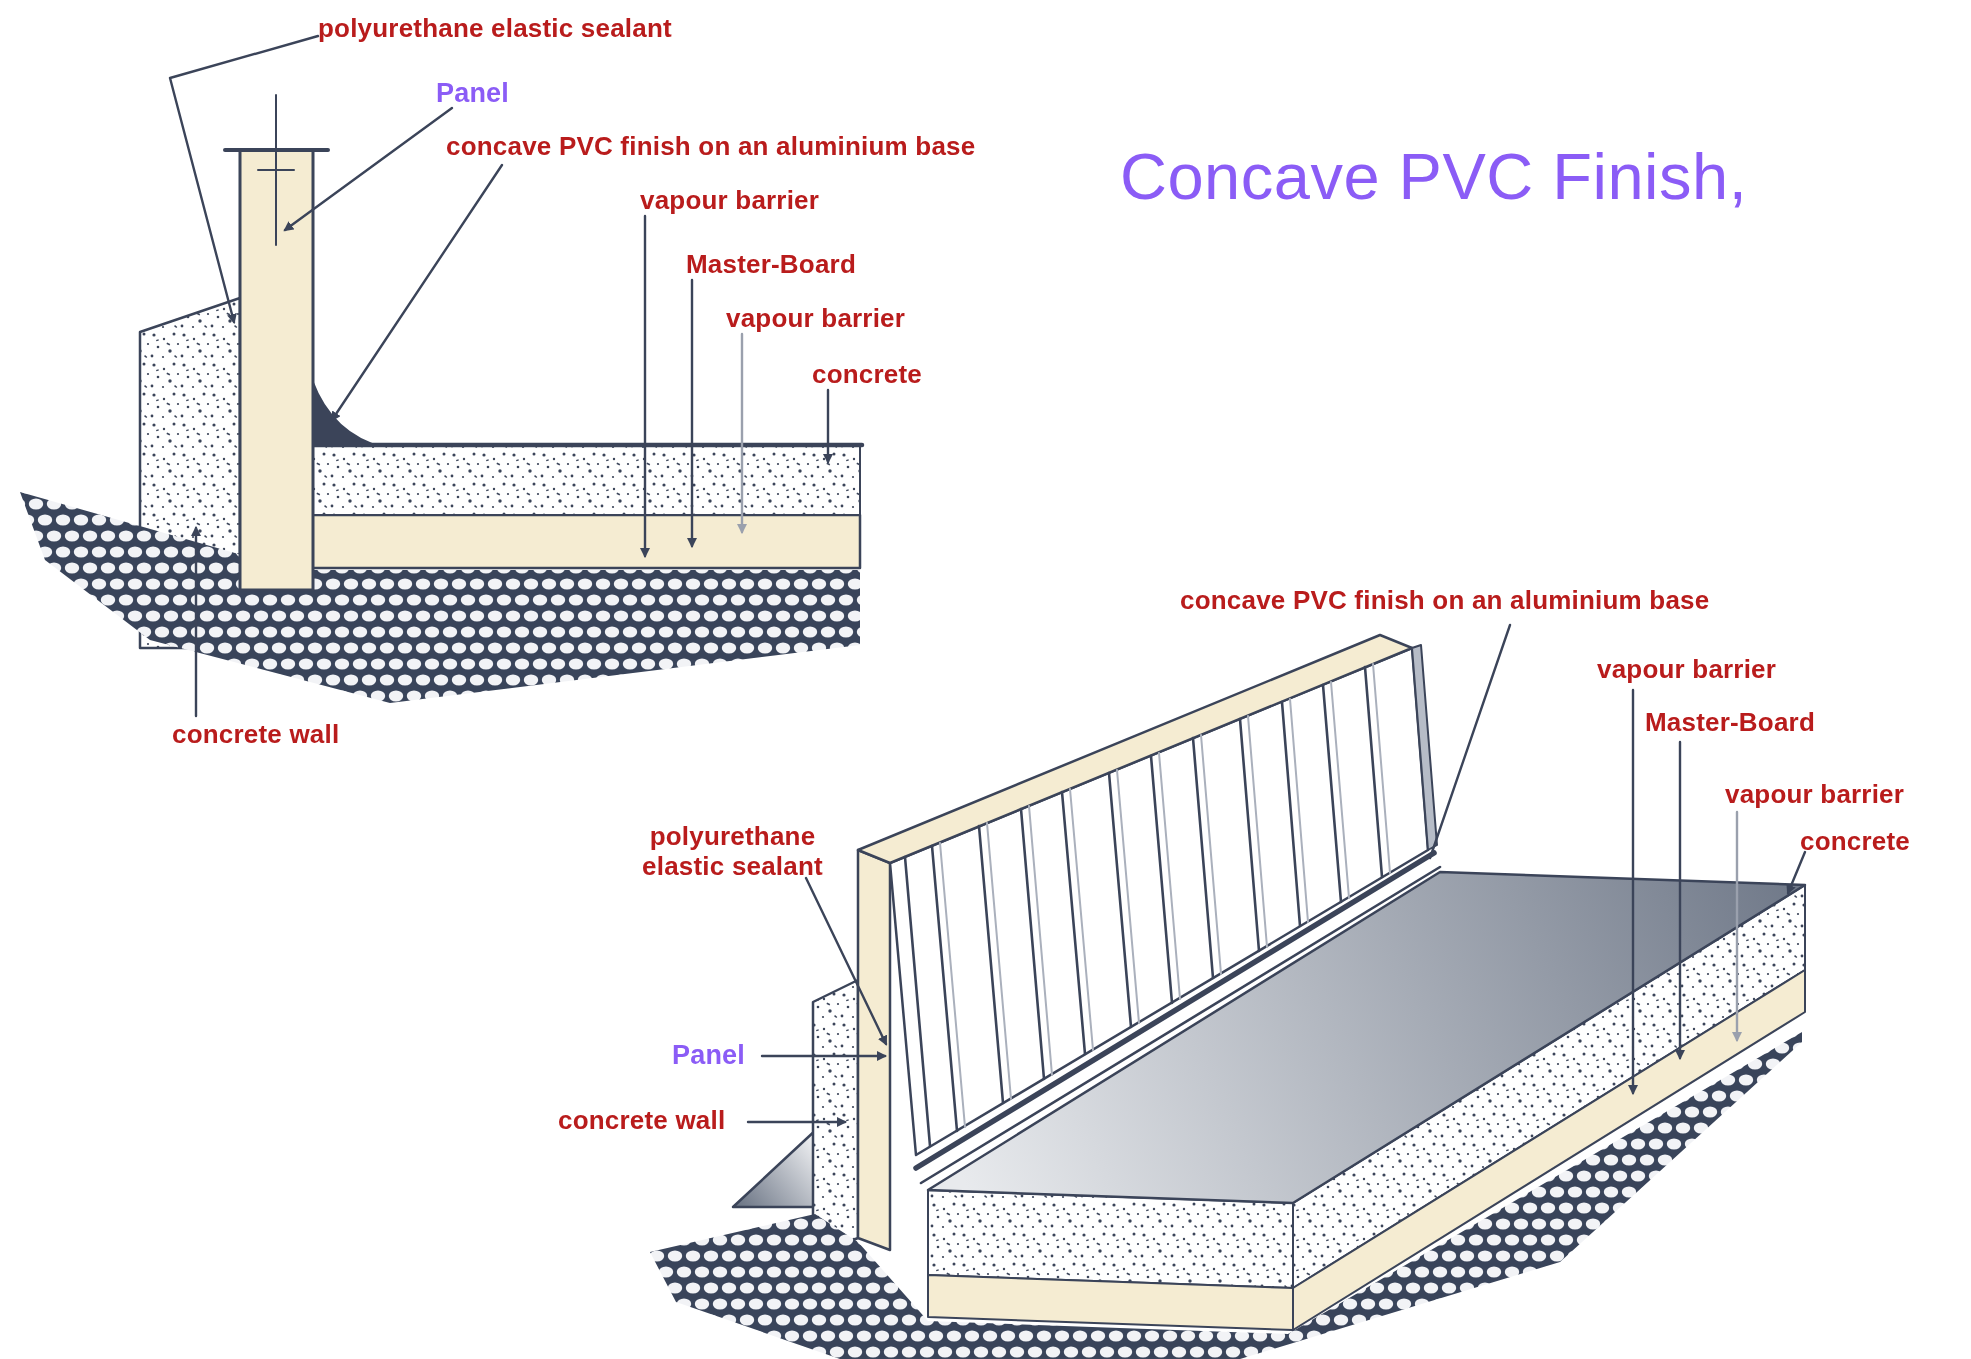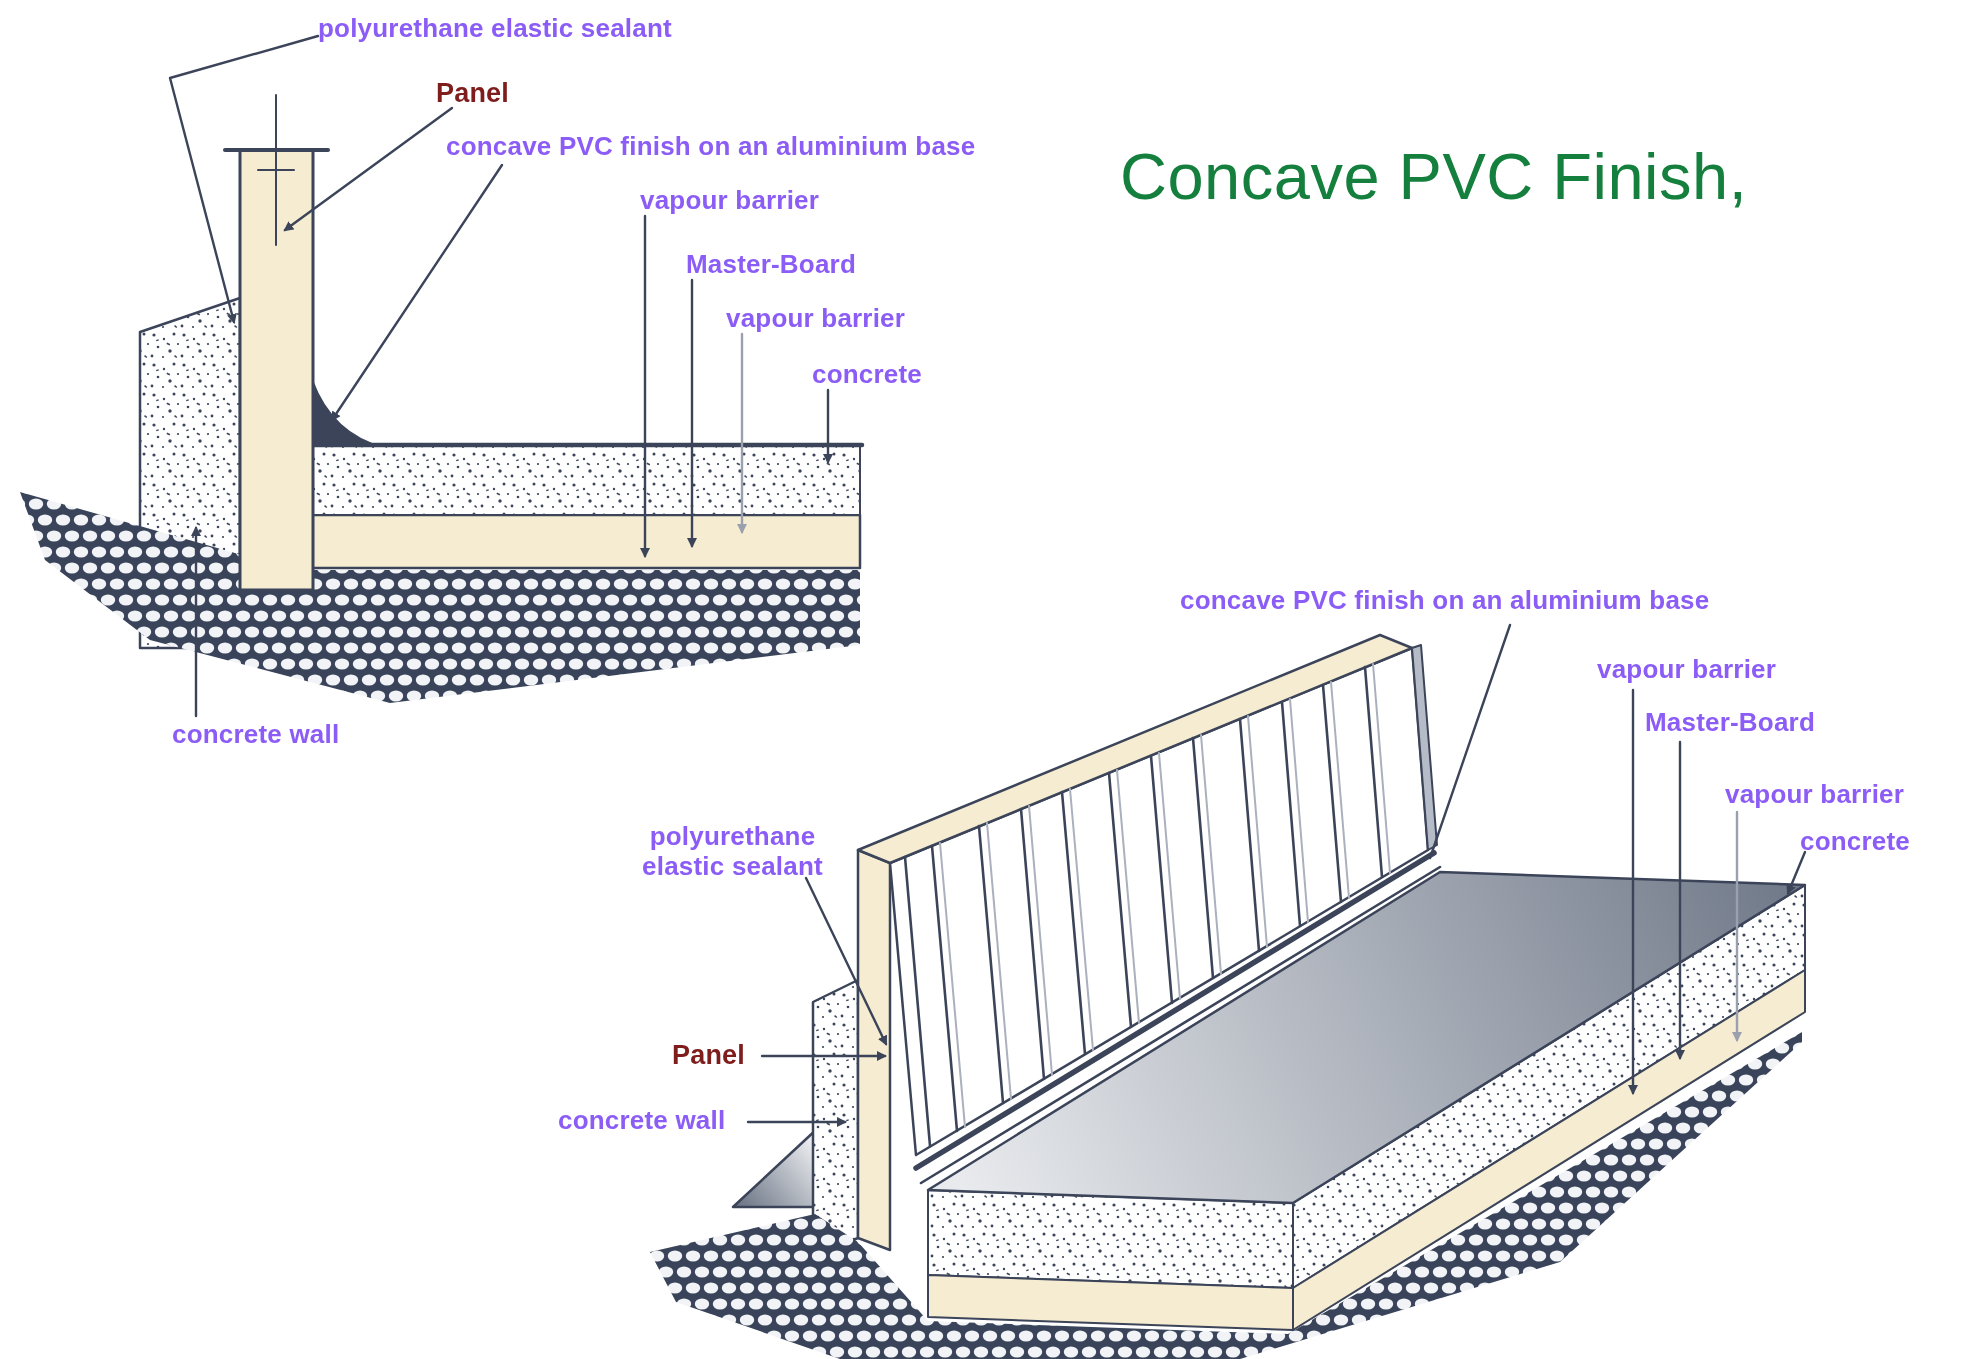--- a/index.html
+++ b/index.html
@@ -6,34 +6,34 @@
   .canvas{
     position:relative;
     width:1971px;height:1359px;
     background:#ffffff;
     overflow:hidden;
     font-family:"Liberation Sans", sans-serif;
   }
   .draw{position:absolute;left:0;top:0;}
   .lbl{
     position:absolute;
-    color:#8b5cf6;
+    color:#b91c1c;
     font-size:26px;
     font-weight:700;
     letter-spacing:0.2px;
     white-space:nowrap;
     line-height:1.15;
   }
-  .lbl.dark{color:#7f1d1d;font-size:27px;}
+  .lbl.dark{color:#8b5cf6;font-size:27px;}
   .lbl.wrap{white-space:normal;text-align:center;}
   .title{
     position:absolute;
     left:1120px;top:128px;
     width:760px;
-    color:#15803d;
+    color:#8b5cf6;
     font-size:65px;
     font-weight:400;
     letter-spacing:0.5px;
     line-height:1.5;
   }
 </style>
 </head>
 <body>
 
 <div class="canvas">

